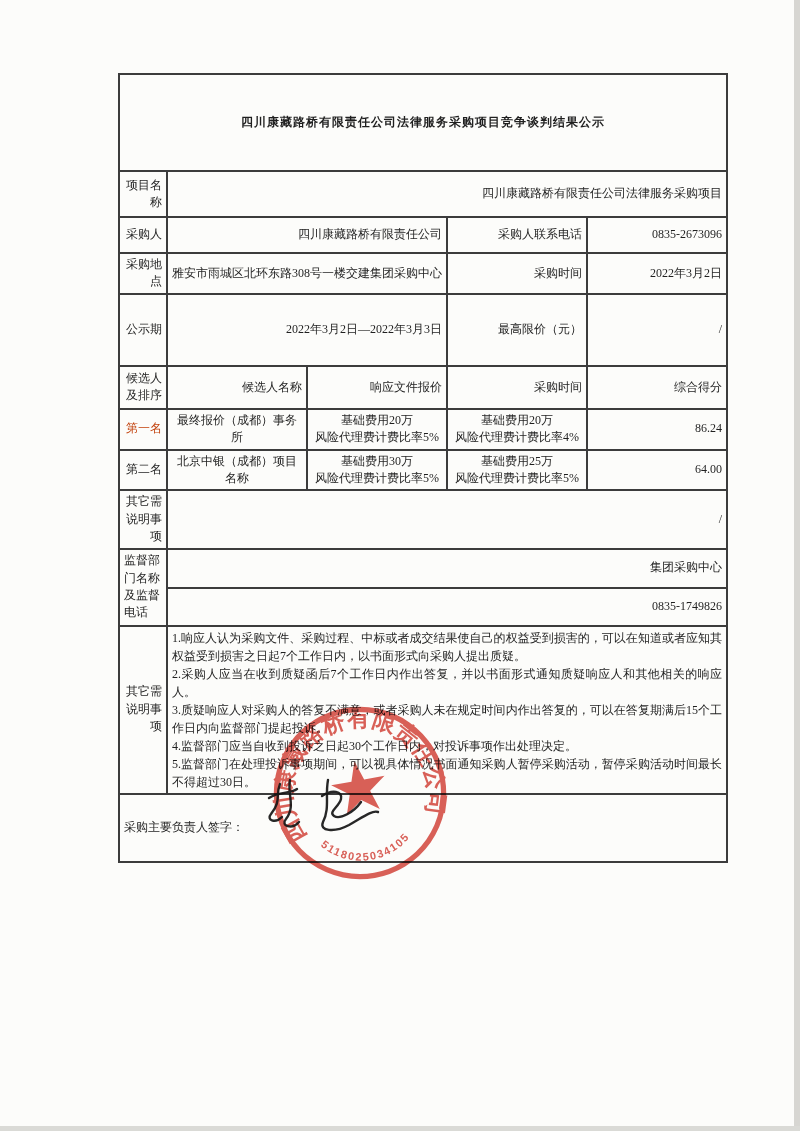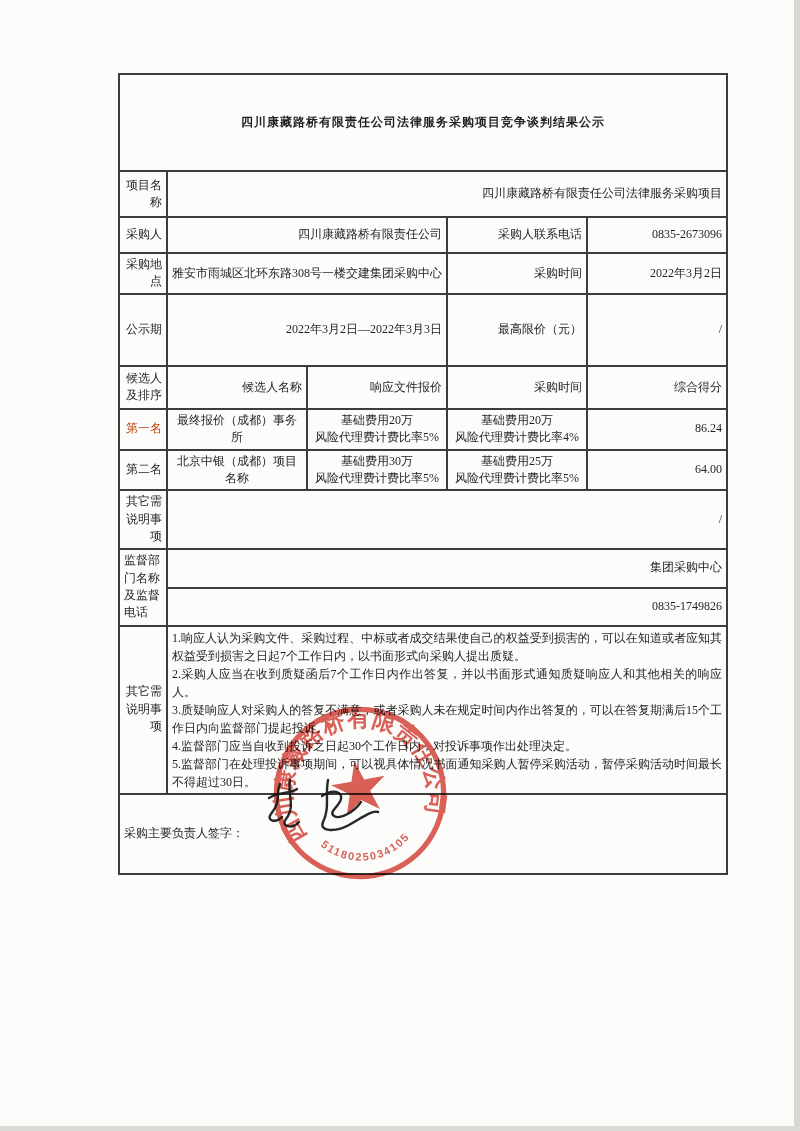--- a/index.html
+++ b/index.html
@@ -115,21 +115,21 @@
       <td class="lbl">其它需说明事项</td>
       <td colspan="4" class="notes">
         <p class="note-item">1.响应人认为采购文件、采购过程、中标或者成交结果使自己的权益受到损害的，可以在知道或者应知其权益受到损害之日起7个工作日内，以书面形式向采购人提出质疑。</p>
         <p class="note-item">2.采购人应当在收到质疑函后7个工作日内作出答复，并以书面形式通知质疑响应人和其他相关的响应人。</p>
         <p class="note-item">3.质疑响应人对采购人的答复不满意，或者采购人未在规定时间内作出答复的，可以在答复期满后15个工作日内向监督部门提起投诉。</p>
         <p class="note-item">4.监督部门应当自收到投诉之日起30个工作日内，对投诉事项作出处理决定。</p>
         <p class="note-item">5.监督部门在处理投诉事项期间，可以视具体情况书面通知采购人暂停采购活动，暂停采购活动时间最长不得超过30日。</p>
       </td>
     </tr>
 
-    <tr style="height:80px">
+    <tr style="height:68px">
       <td colspan="5" class="sig-cell">采购主要负责人签字：</td>
     </tr>
   </tbody>
     </table>
 
   <svg class="seal" viewBox="-100 -100 200 200">
     <g transform="rotate(-10)" fill="#d5453c" stroke="none">
       <circle cx="0" cy="0" r="88" fill="none" stroke="#d5453c" stroke-width="5.5"></circle>
       <defs>
         <path id="sealTopArc" d="M -62,38 A 72,72 0 1,1 62,38" fill="none"></path>

